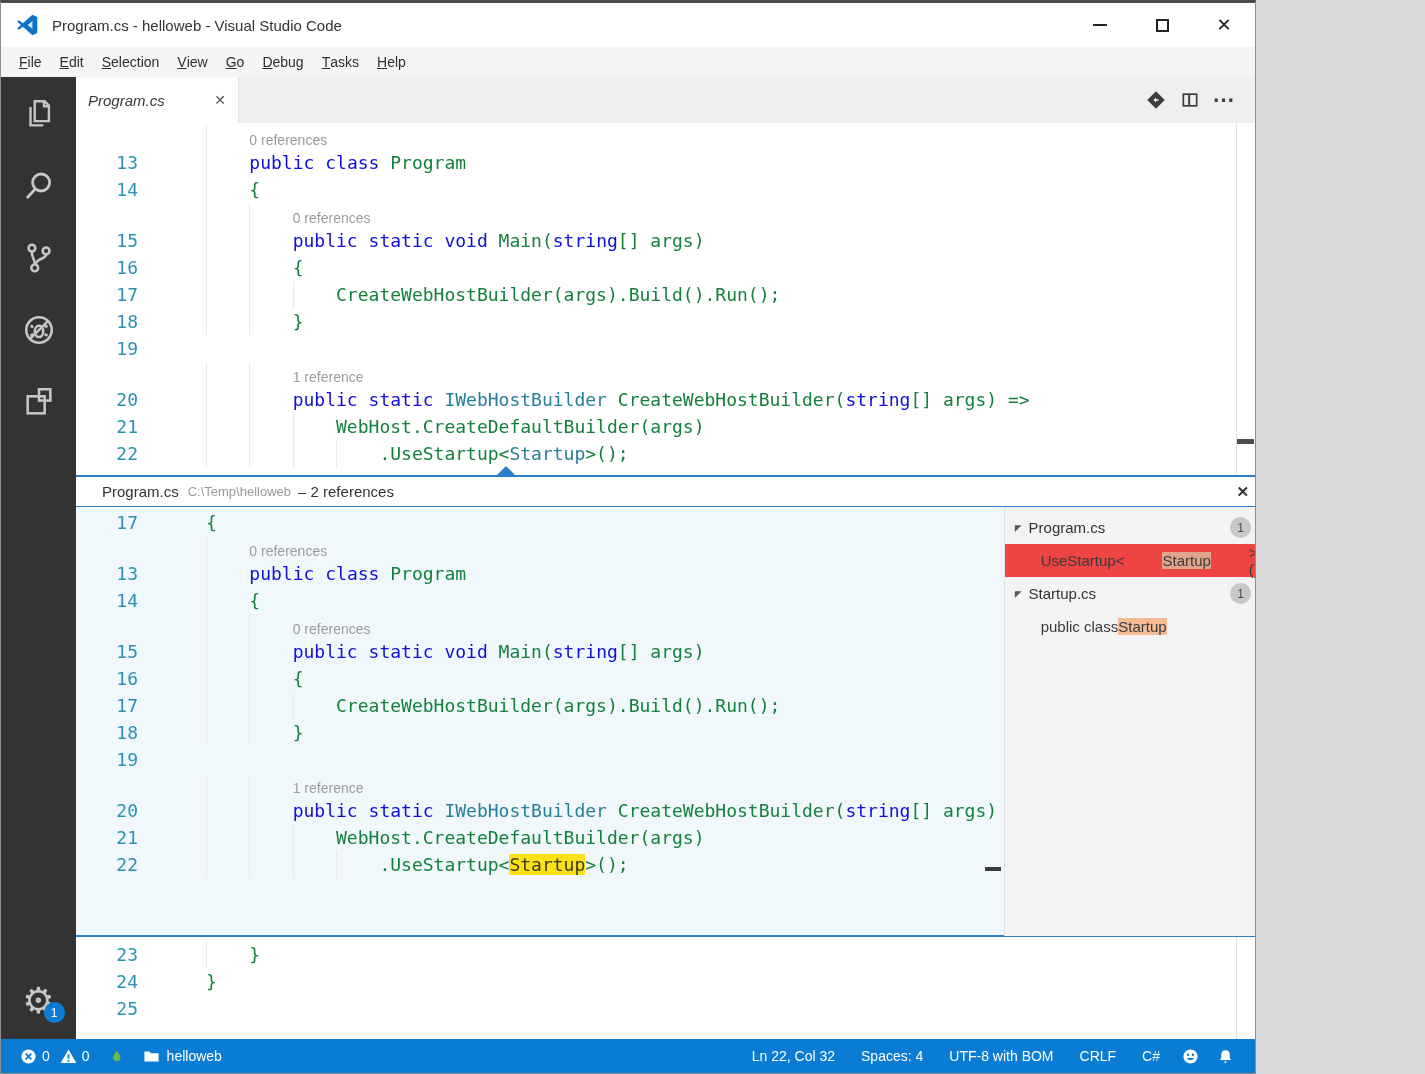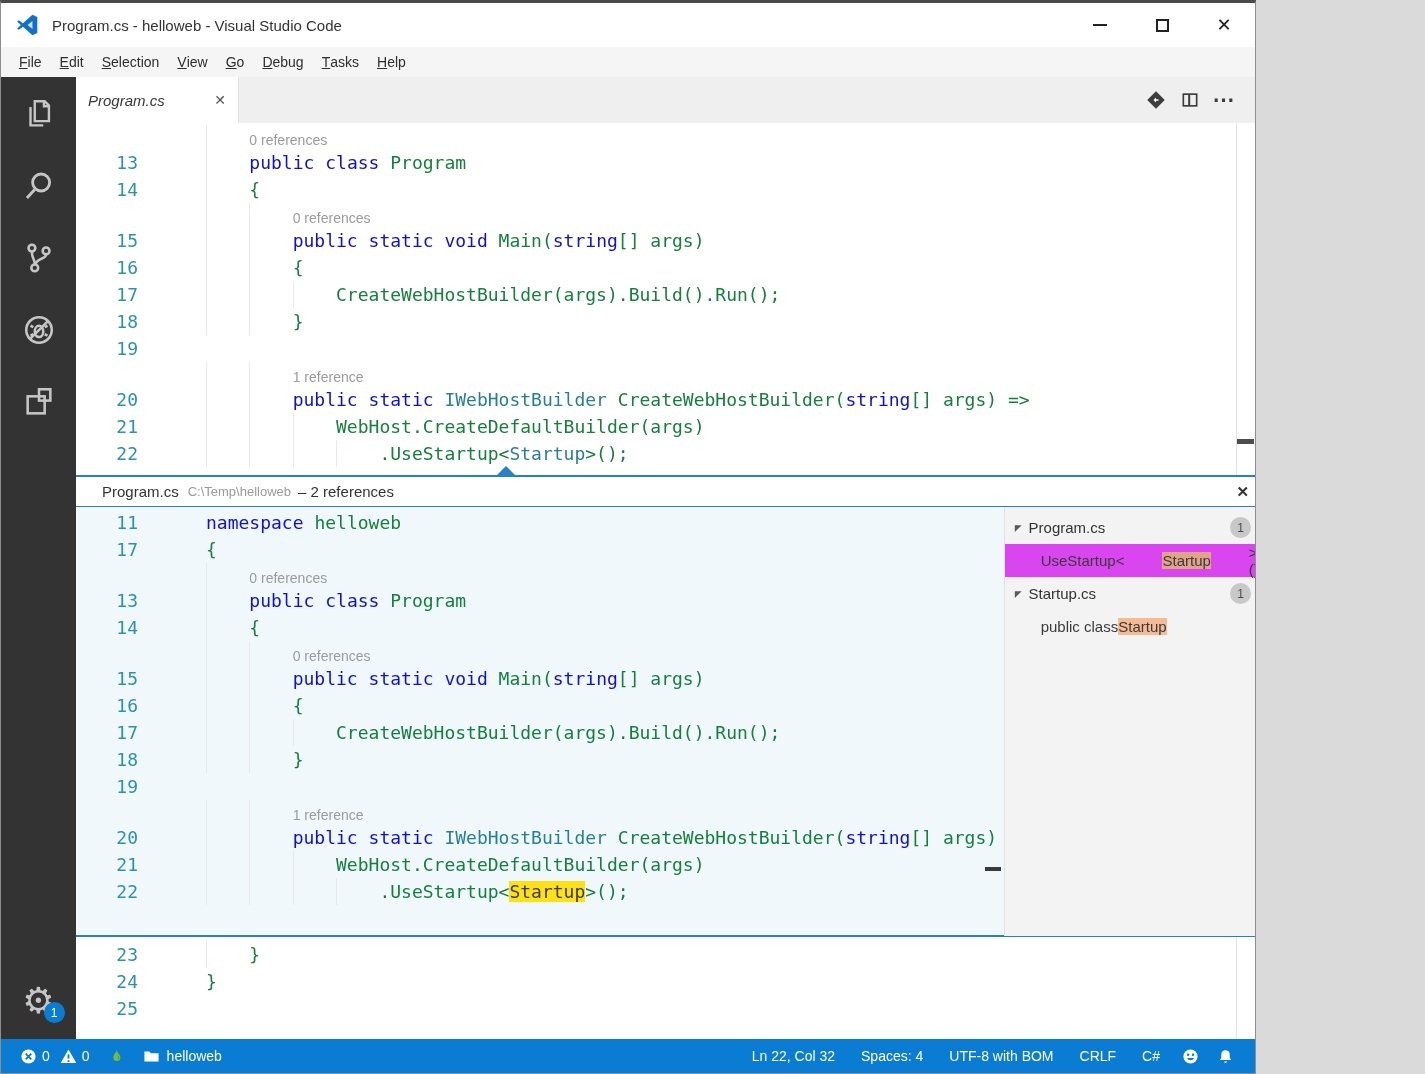--- a/index.html
+++ b/index.html
@@ -87,21 +87,21 @@
   .peek-body { display:flex; height:429px; }
   .peek-code { width:950px; position:relative; padding-top:2px; overflow:hidden; }
   .peek-overview-mark { position:absolute; right:3px; top:360px; width:16px; height:4px; background:#3a3a3a; }
   .peek-refs { flex:1; background:#f3f3f3; border-left:1px solid #e0e0e0; padding-top:4px; }
   .ref-file-row, .ref-item-row { height:33px; display:flex; align-items:center; font-size:15px; color:#333; }
   .ref-file-row { padding:0 12px 0 10px; }
   .twistie { font-size:9px; color:#5a5a5a; margin-right:7px; }
   .ref-badge { margin-left:auto; width:21px; height:21px; border-radius:50%; background:#c8c8c8;
                color:#4a4a4a; font-size:12px; display:flex; align-items:center; justify-content:center; }
   .ref-item-row { padding-left:36px; color:#3a3a3a; }
-  .ref-item-row.selected { background:#d946ef;gap:38px; }
+  .ref-item-row.selected { background:#ef4444;gap:38px; }
   .match { background:#f5bb94; }
   .selected .match { background:#dfa489; }
 
   
   .statusbar { position:absolute; left:0; bottom:0; width:100%; height:34px; background:#0b7cd4;
                color:#fff; display:flex; align-items:center; font-size:14px; }
   .sb-left { display:flex; align-items:center; padding-left:10px; }
   .sb-right { margin-left:auto; display:flex; align-items:center; padding-right:12px; }
   .sb-item { display:flex; align-items:center; padding:0 9px; height:34px; }
   .sb-item svg { width:17px; height:17px; }
@@ -366,24 +366,20 @@
       <div class="peek-arrow"></div>
       <div class="peek-header">
         <span class="peek-file">Program.cs</span>
         <span class="peek-path">C:\Temp\helloweb</span>
         <span class="peek-meta">– 2 references</span>
         <span class="peek-close">✕</span>
       </div>
       <div class="peek-body">
         <div class="peek-code" id="peek-code">
           <div class="peek-overview-mark"></div>
-            <div class="row">
-              <span class="ln">11</span>
-              <span class="ct"><span class="tk-kw">namespace </span><span class="tk-id">helloweb</span></span>
-            </div>
             <div class="row">
               <span class="ln">17</span>
               <span class="ct"><span class="tk-id">{</span></span>
             </div>
             <div class="row lens">
               <span class="ln"></span>
               <span class="ct"><span class="ig"></span><span class="tk-id"></span><span class="tk-lens">0 references</span></span>
             </div>
             <div class="row">
               <span class="ln">13</span>

